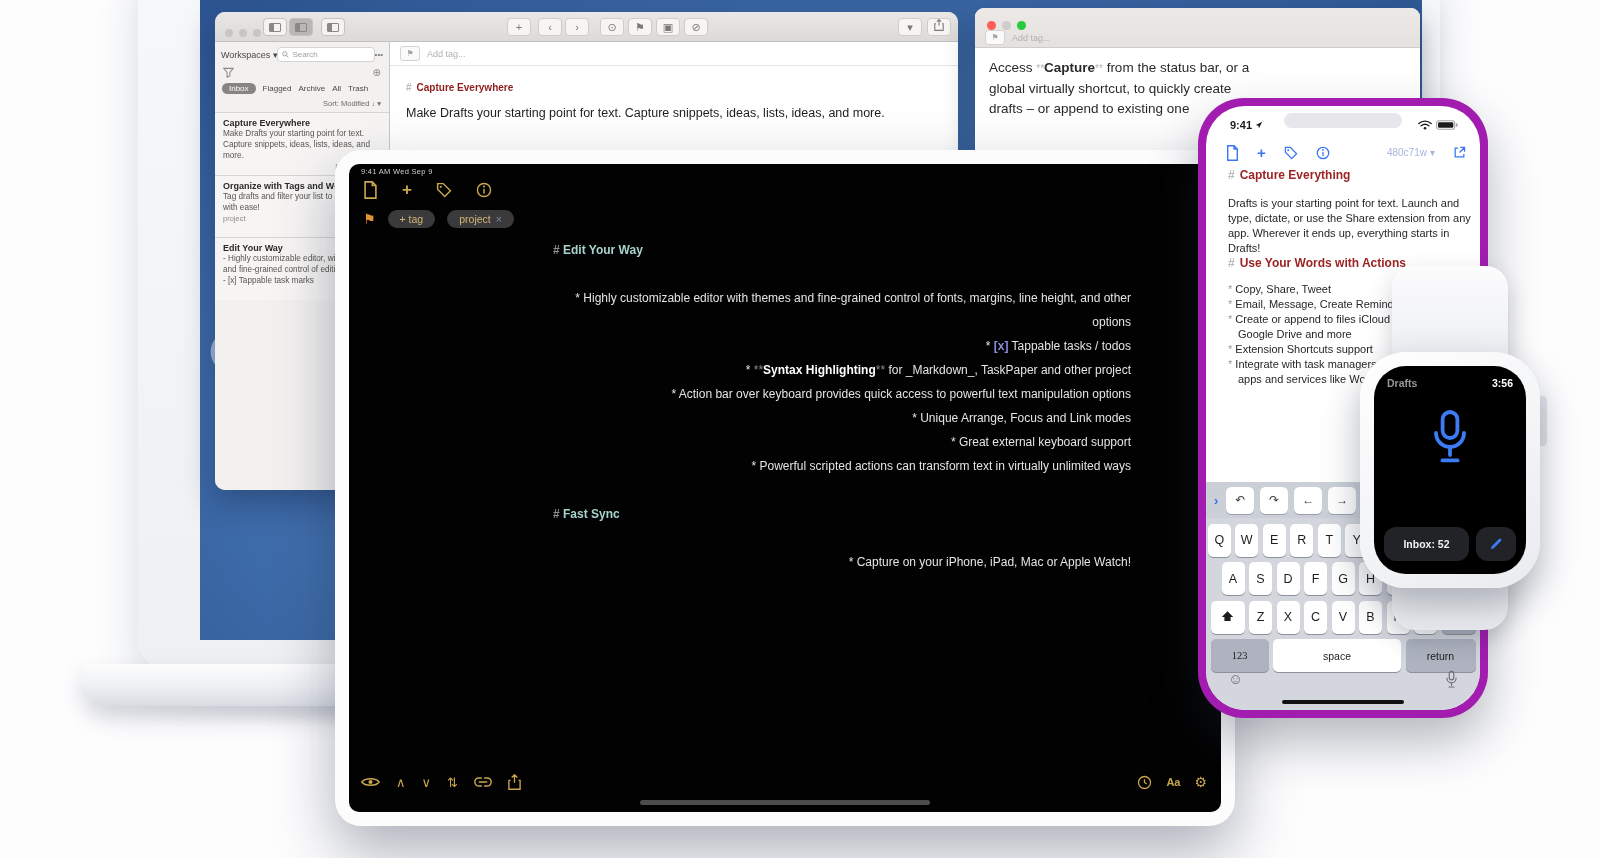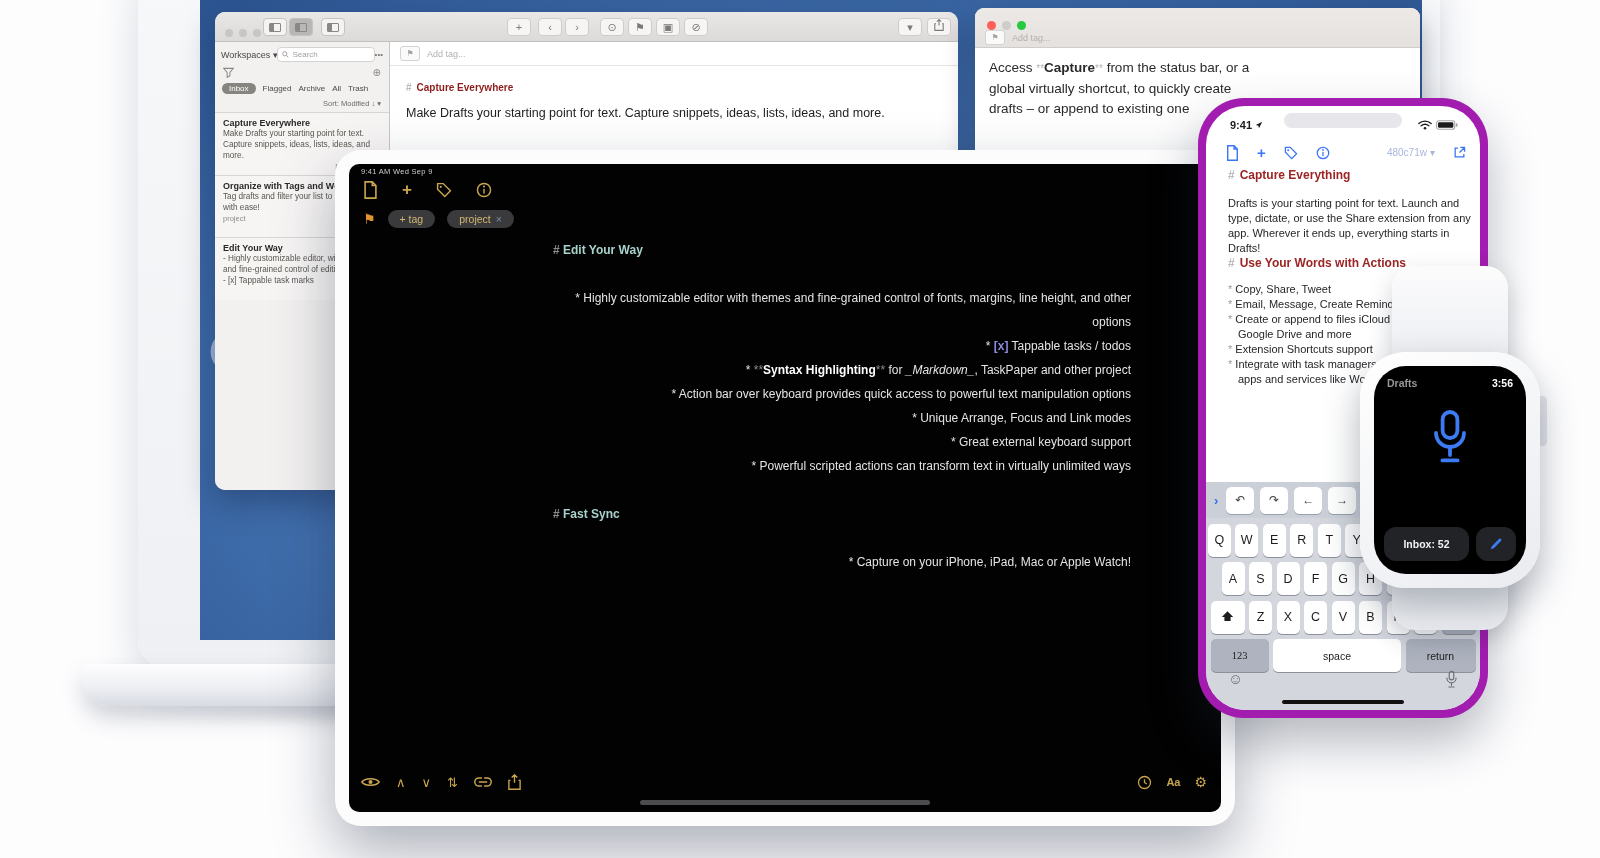--- a/index.html
+++ b/index.html
@@ -64,21 +64,21 @@
   .pill{background:#3a3a3c;border-radius:11px;padding:3px 12px;font-size:10.5px;color:#d3b671;}
   .pill .x{color:#7f8ca8;margin-left:5px;}
   .ipad-flag{color:#e0932f;font-size:14px;}
   .ipad-content{left:156px;top:74px;width:578px;font-size:12px;line-height:24px;color:#e4e4e5;margin-left:48px;}
   .ipad-h{color:#a7d3cd;font-weight:bold;}
   .mb24{margin-bottom:24px;}
   .bullet{padding-left:13px;text-indent:-13px;text-align:right;}
   .chk{color:#8b8bde;font-weight:bold;}
   .dim{color:#8d8d90;}
   .wbold{color:#ffffff;font-weight:bold;}
-  .ital{font-style:italic;}
+  .ital{}
   .ipad-bottombar{left:0;right:0;bottom:22px;height:20px;color:#c9a64e;}
   .ipad-bl{left:12px;bottom:0;display:flex;align-items:center;gap:16px;font-size:13px;}
   .ipad-br{right:14px;bottom:0;display:flex;align-items:center;gap:14px;font-size:12px;}
   .homebar-ipad{left:50%;transform:translateX(-50%);bottom:7px;width:290px;height:5px;border-radius:3px;background:#4c4c4f;}
 
   
   .iphone{left:1198px;top:98px;width:290px;height:620px;background:#a21caf;border-radius:46px;padding:8px;box-shadow:0 24px 50px rgba(30,40,60,.32);z-index:7;}
   .iphone-screen{position:relative;width:100%;height:100%;background:#fff;border-radius:39px;overflow:hidden;}
   .notch{left:50%;transform:translateX(-50%);top:7px;width:118px;height:15px;background:#e7e7eb;border-radius:8px;}
   .ip-status{left:24px;top:13px;font-size:11px;font-weight:bold;color:#1c1c1e;display:flex;align-items:center;gap:3px;}

